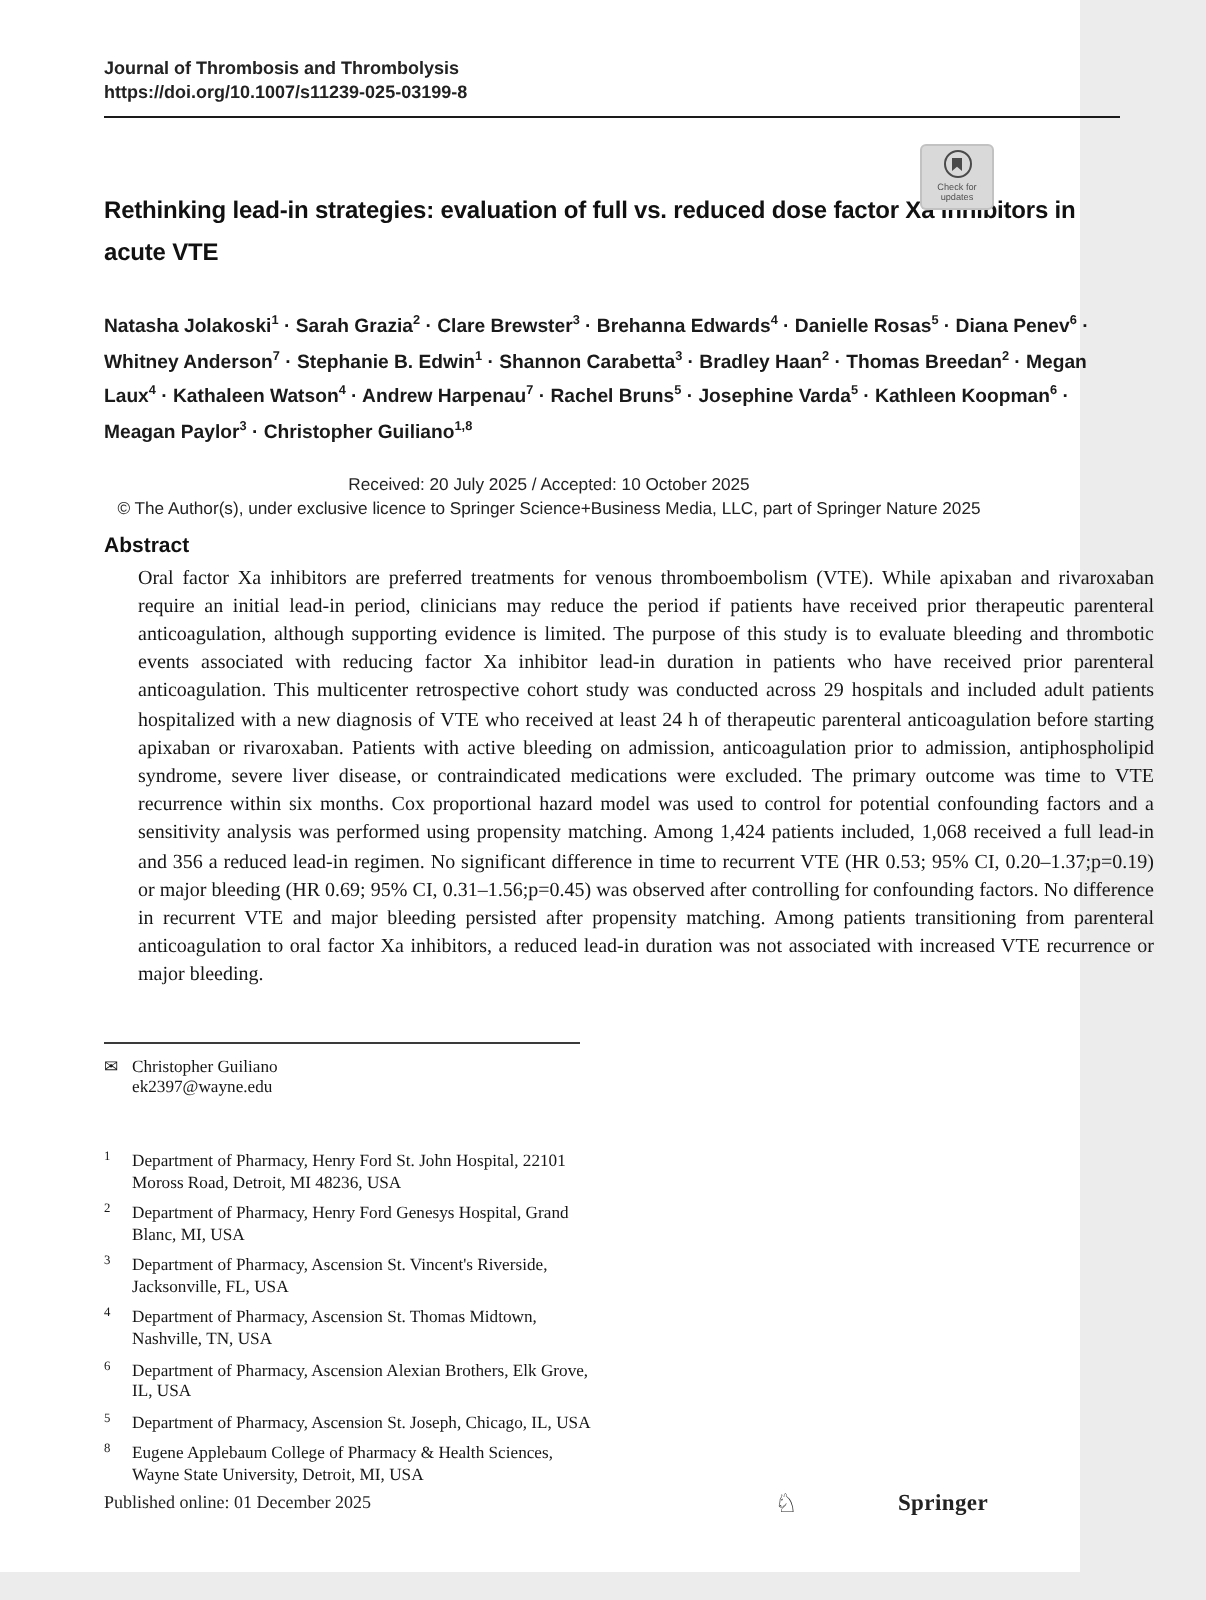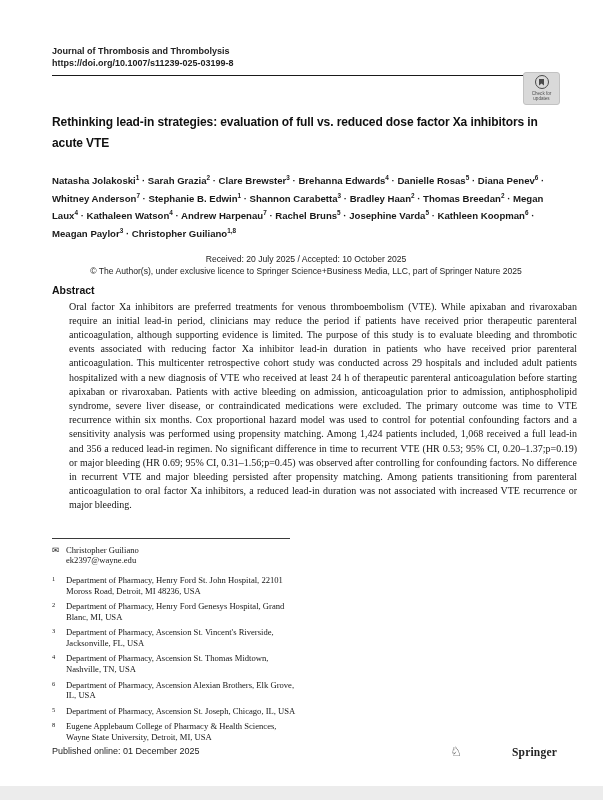--- a/index.html
+++ b/index.html
@@ -6,24 +6,24 @@
   body{
     width:603px;height:800px;
     background:#ececec;
     font-family:"Liberation Sans", sans-serif;
     color:#1a1a1a;
     position:relative;
     overflow:hidden;
   }
   .page{
     position:absolute;left:0;top:0;
-    width:603px;height:786px;
+    width:540px;height:786px;
     background:#ffffff;
     box-sizing:border-box;
-    padding:45px 43px 0 52px;
+    padding:28px 43px 0 52px;
   }
   
   .journal-line{font-size:9px;line-height:12px;font-weight:600;color:#222;}
   .doi-line{font-size:9px;line-height:12px;font-weight:600;color:#222;text-decoration:none;}
   .head-rule{border:none;border-top:1.6px solid #1a1a1a;margin:6px 0 0 0;width:508px;}
   
   .update-badge{
     position:absolute;right:43px;top:72px;
     width:35px;height:31px;
     background:#d9d9d9;border:1px solid #c2c2c2;border-radius:3px;
@@ -59,28 +59,28 @@
   
   .foot-rule{border:none;border-top:1px solid #3a3a3a;margin:25px 0 0 0;width:238px;}
   .footnotes{
     margin-top:6px;width:246px;
     font-family:"Liberation Serif", serif;
     font-size:8.6px;line-height:10.8px;color:#161616;
   }
   .corr-row{display:flex;}
   .corr-row .env{width:14px;font-size:8.5px;color:#161616;flex:0 0 14px;}
   .corr-email{margin-left:14px;}
-  .affil-list{margin-top:9px;}
+  .affil-list{margin-top:26px;}
   .affil{display:flex;margin-bottom:4.5px;}
   .affil .num{flex:0 0 14px;font-size:6.4px;vertical-align:super;position:relative;top:-1px;}
   .affil .txt{flex:1;}
   
   .published{
     position:absolute;left:52px;bottom:30px;
-    font-family:Liberation Sans, sans-serif;font-size:9px;color:#222;
+    font-family:Liberation Serif, serif;font-size:9px;color:#222;
   }
   .publisher{
     position:absolute;right:46px;bottom:28px;
     display:flex;align-items:center;gap:3px;
     font-family:"Liberation Serif", serif;
   }
   .publisher .horse{font-size:13px;line-height:13px;color:#222;}
   .publisher .word{font-size:11.5px;font-weight:600;color:#222;letter-spacing:0.2px;margin-left:47px;}
 </style>
 </head>

